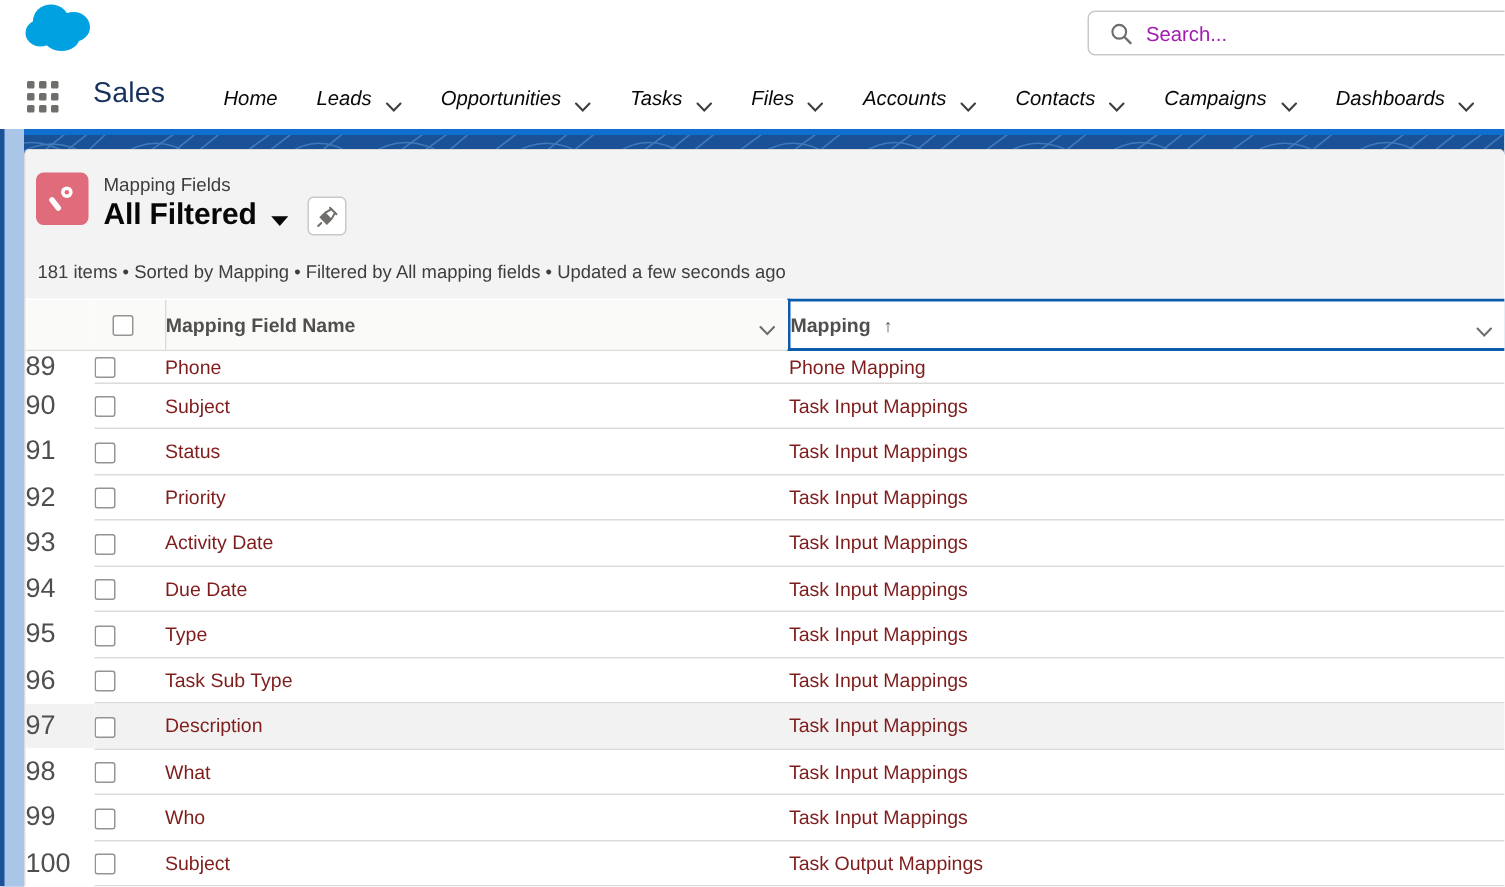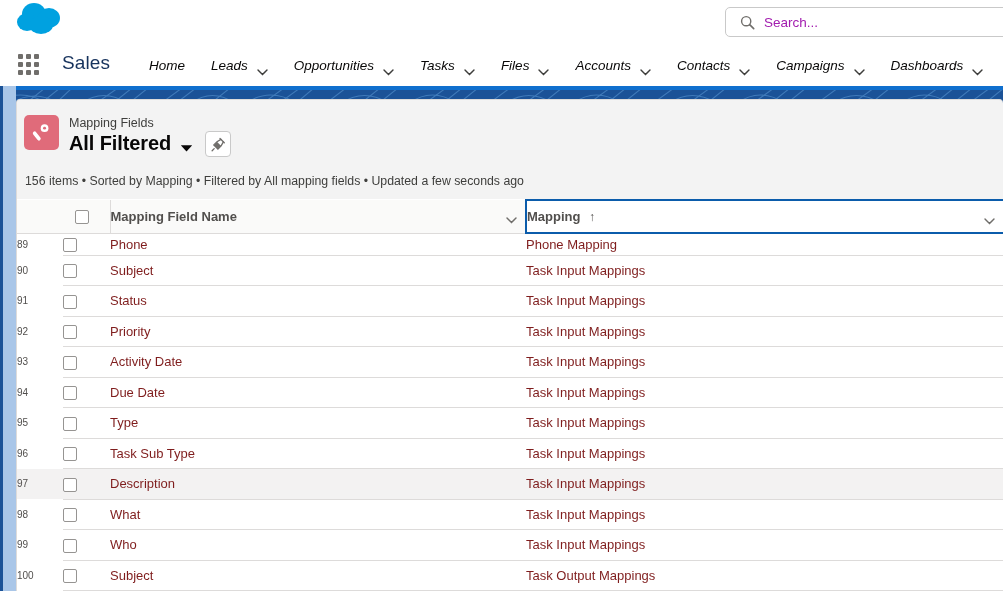--- a/index.html
+++ b/index.html
@@ -350,21 +350,21 @@
   tbody tr.highlight td { background: #f3f2f2; }
   tbody td {
     border-bottom: 1px solid #dddbda;
     height: 30.5px;
     font-size: 13px;
   }
   td.col-num {
     text-align: right;
     padding-right: 7px;
     color: #514f4d;
-    font-size: 10px;
+    font-size: 18px;
     border-bottom-color: #ffffff;
   }
   tbody tr.highlight td.col-num { background: #f3f2f2; }
   td.col-chk { text-align: left; padding-left: 12px; border-bottom-color: #dddbda; }
   td.col-name { padding-left: 9px; }
   td.col-map  { padding-left: 9px; }
   .cell-link {
     color: #7f1d1d;
     font-size: 13px;
     text-decoration: none;
@@ -567,21 +567,21 @@
         <svg width="15" height="15" viewBox="0 0 16 16" xmlns="http://www.w3.org/2000/svg">
           <g stroke="#706e6b" stroke-width="1.4" fill="none" stroke-linecap="round">
             <path d="M9.6 1.6 L14.2 6.2"></path>
             <path d="M10.6 2.6 L6.4 5.0 L3.0 8.4 L7.4 12.8 L10.8 9.4 L13.2 5.2"></path>
             <path d="M3.4 12.4 L1.2 14.6"></path>
           </g>
           <path d="M6.6 5.2 L10.6 9.2 L7.4 12.4 L3.4 8.4 Z" fill="#706e6b"></path>
         </svg>
       </div>
 
-      <div class="lv-meta">156 items • Sorted by Mapping • Filtered by All mapping fields • Updated a few seconds ago</div>
+      <div class="lv-meta">181 items • Sorted by Mapping • Filtered by All mapping fields • Updated a few seconds ago</div>
     </div>
 
     <div class="table-wrap">
       <table class="dt">
         <colgroup>
           <col class="col-num">
             <col class="col-chk">
             <col class="col-name">
             <col class="col-map">
         </colgroup>

